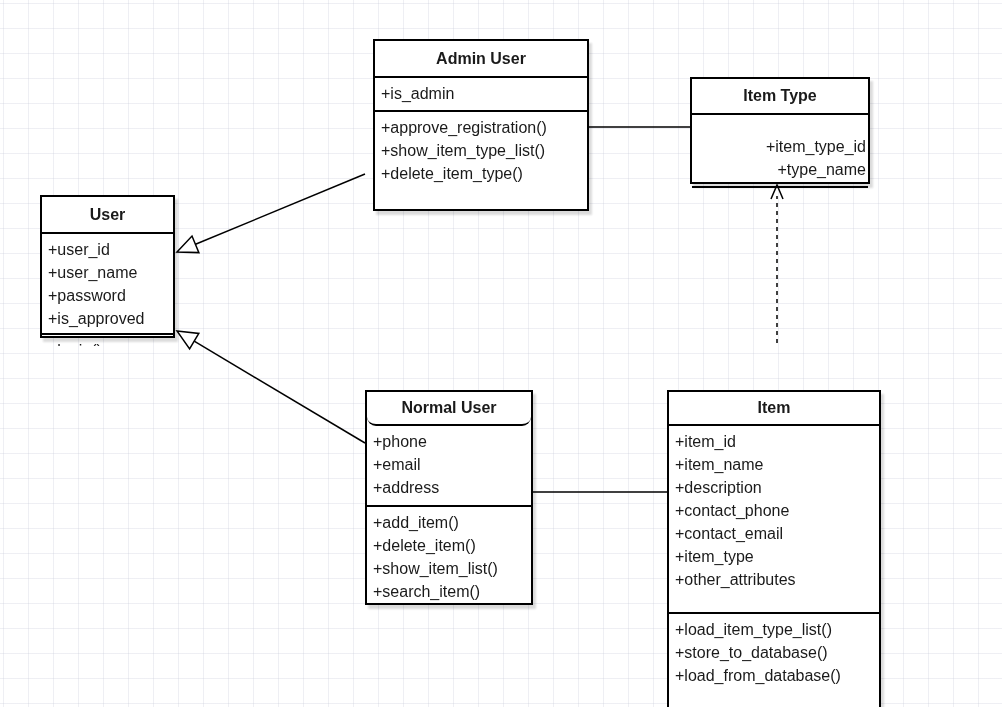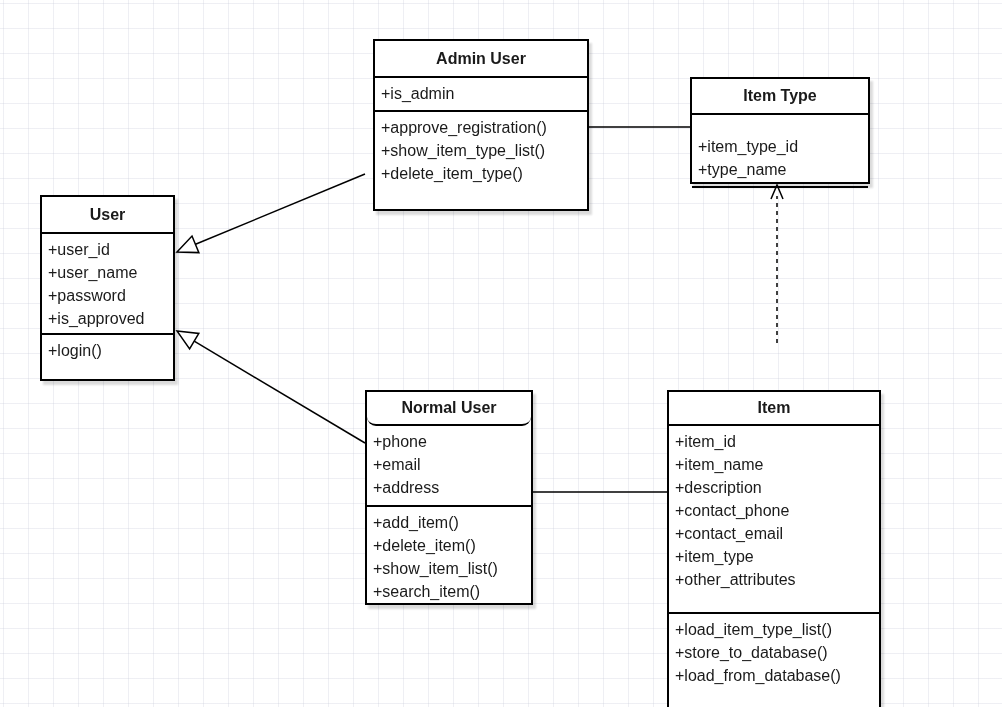--- a/index.html
+++ b/index.html
@@ -100,21 +100,21 @@
     <g>
       <line class="edge-line" x1="533" y1="492" x2="667" y2="492"></line>
     </g>
 
     <g>
       <line class="edge-line" x1="777" y1="343" x2="777" y2="196" stroke-dasharray="4 4"></line>
       <path class="edge-line" d="M 771 199 L 777 185 L 783 199"></path>
     </g>
   </svg>
 
-  <div class="uml-class" style="left:40px; top:195px; width:135px; height:186px;">
+  <div class="uml-class" style="left:40px; top:195px; width:135px; height:143px;">
     <div class="cls-title" style="height:37px;">User</div>
     <div class="cls-attrs" style="height:101px;">
         <div class="member">+user_id</div>
         <div class="member">+user_name</div>
         <div class="member">+password</div>
         <div class="member">+is_approved</div>
       </div>
     <div class="cls-methods">
         <div class="member">+login()</div>
       </div>
@@ -127,21 +127,21 @@
       </div>
     <div class="cls-methods">
         <div class="member">+approve_registration()</div>
         <div class="member">+show_item_type_list()</div>
         <div class="member">+delete_item_type()</div>
       </div>
   </div>
 
   <div class="uml-class" style="left:690px; top:77px; width:180px; height:107px;gap:16px;">
     <div class="cls-title" style="height:36px;">Item Type</div>
-    <div class="cls-attrs" style="height:57px;">
+    <div class="cls-attrs" style="height:57px;text-align:right;">
         <div class="member">+item_type_id</div>
         <div class="member">+type_name</div>
       </div>
     <div class="cls-methods" style="padding:0;"></div>
   </div>
 
   <div class="uml-class" style="left:365px; top:390px; width:168px; height:215px;">
     <div class="cls-title" style="height:34px;border-radius:9px;">Normal User</div>
     <div class="cls-attrs" style="height:81px;">
         <div class="member">+phone</div>

